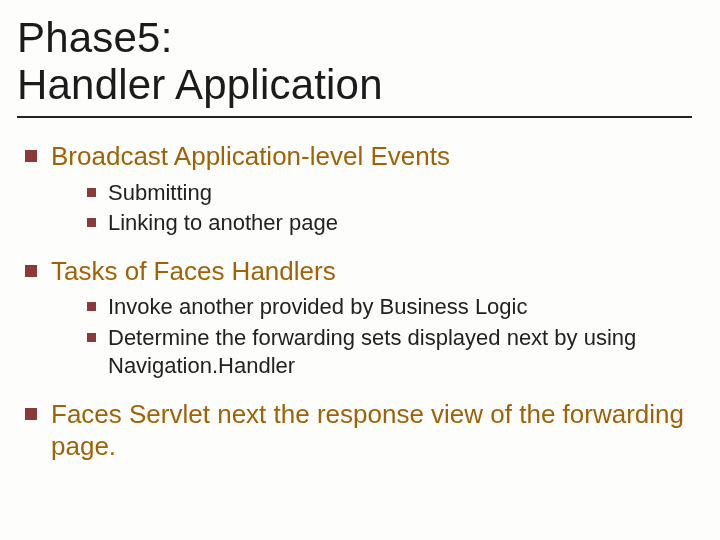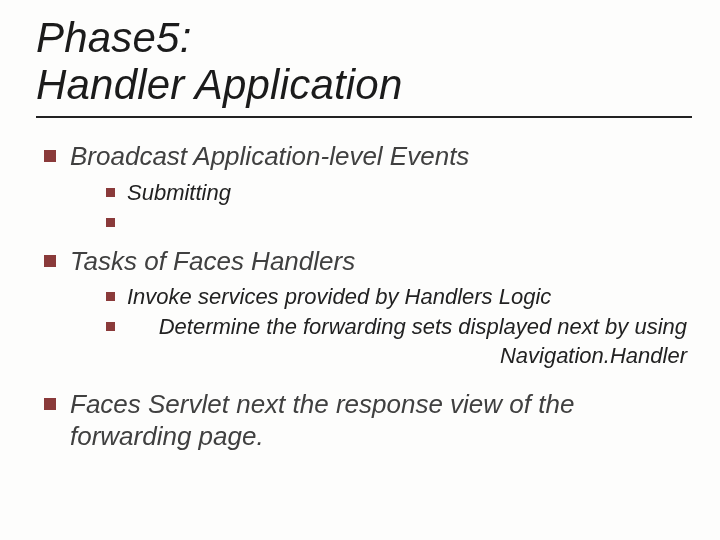--- a/index.html
+++ b/index.html
@@ -8,22 +8,21 @@
     width: 720px;
     height: 540px;
     background: #fdfdfc;
     font-family: Verdana, Geneva, sans-serif;
     color: #222;
   }
   .slide {
     box-sizing: border-box;
     width: 720px;
     height: 385px;
-    padding: 14px 28px 24px 36px;
-    font-style: italic;
+    padding: 14px 28px 24px 17px;
   }
   .title {
     font-size: 42px;
     line-height: 1.12;
     letter-spacing: 0.2px;
     color: #1b1b1b;
     margin: 0 0 4px 0;
     font-weight: 400;
   }
   .rule {
@@ -44,25 +43,24 @@
     width: 12px;
     height: 12px;
     background: #8a3a3a;
     flex: 0 0 12px;
     margin-top: 10px;
     margin-right: 14px;
   }
   .l1 .text {
     font-size: 26px;
     line-height: 1.25;
-    color: #404040;
+    color: #a16207;
   }
   .subgroup {
     margin: 4px 0 18px 62px;
-    text-align: right;
   }
   .l2 {
     display: flex;
     align-items: flex-start;
     margin-bottom: 2px;
   }
   .l2 .bullet {
     width: 9px;
     height: 9px;
     background: #8a3a3a;
@@ -95,31 +93,32 @@
       <span class="bullet"></span>
       <span class="text">Broadcast Application-level Events</span>
     </div>
     <div class="subgroup">
       <div class="l2">
         <span class="bullet"></span>
         <span class="text">Submitting</span>
       </div>
       <div class="l2">
         <span class="bullet"></span>
+        <span class="text">Linking to another page</span>
       </div>
     </div>
 
     <div class="l1">
       <span class="bullet"></span>
       <span class="text">Tasks of Faces Handlers</span>
     </div>
     <div class="subgroup">
       <div class="l2">
         <span class="bullet"></span>
-        <span class="text">Invoke services provided by Handlers Logic</span>
+        <span class="text">Invoke another provided by Business Logic</span>
       </div>
       <div class="l2">
         <span class="bullet"></span>
         <span class="text">Determine the forwarding sets displayed next by using Navigation.Handler</span>
       </div>
     </div>
 
     <div class="l1">
       <span class="bullet"></span>
       <span class="text">Faces Servlet next the response view of the forwarding page.</span>

